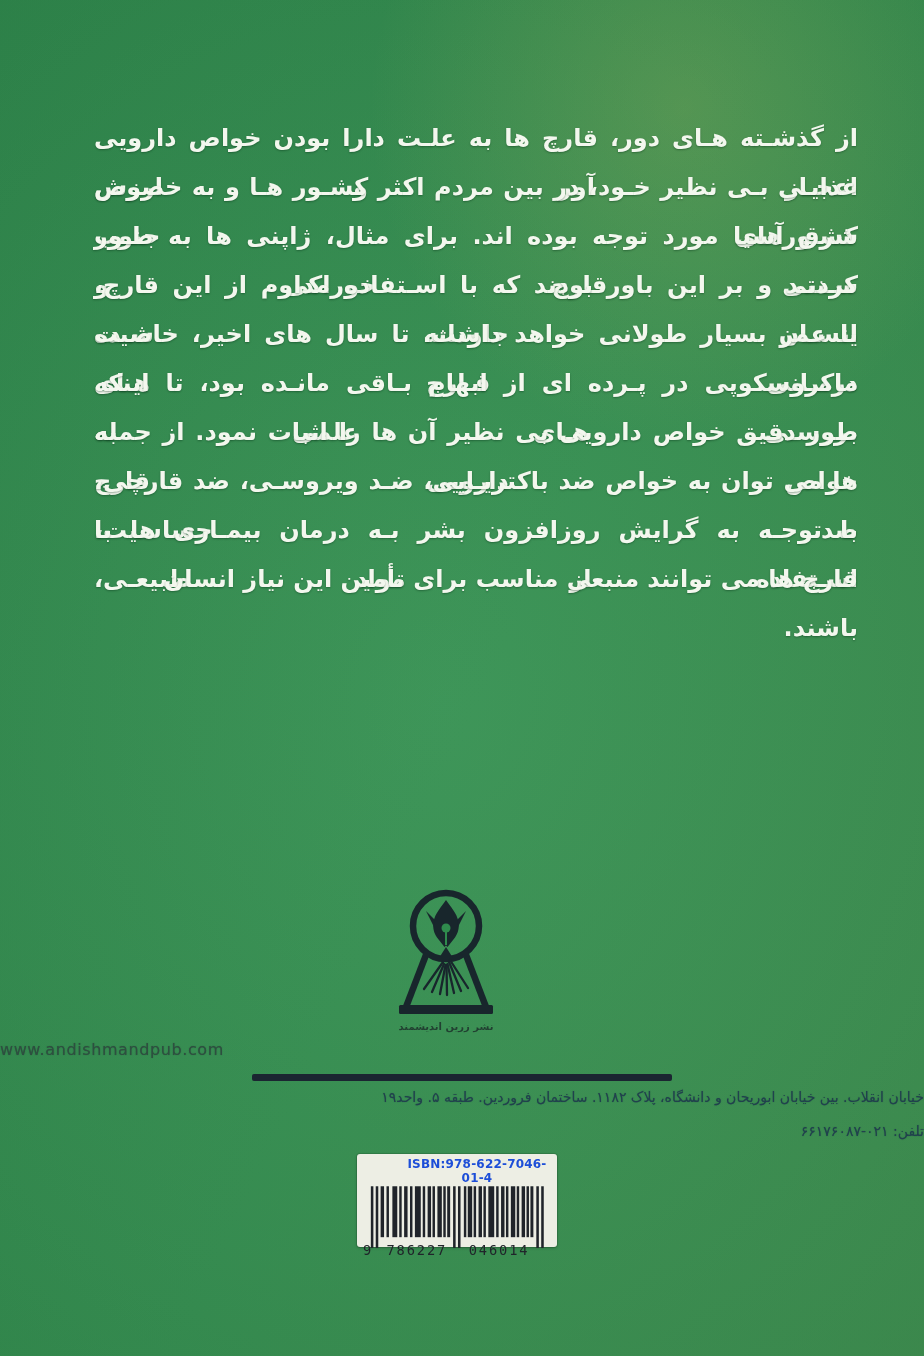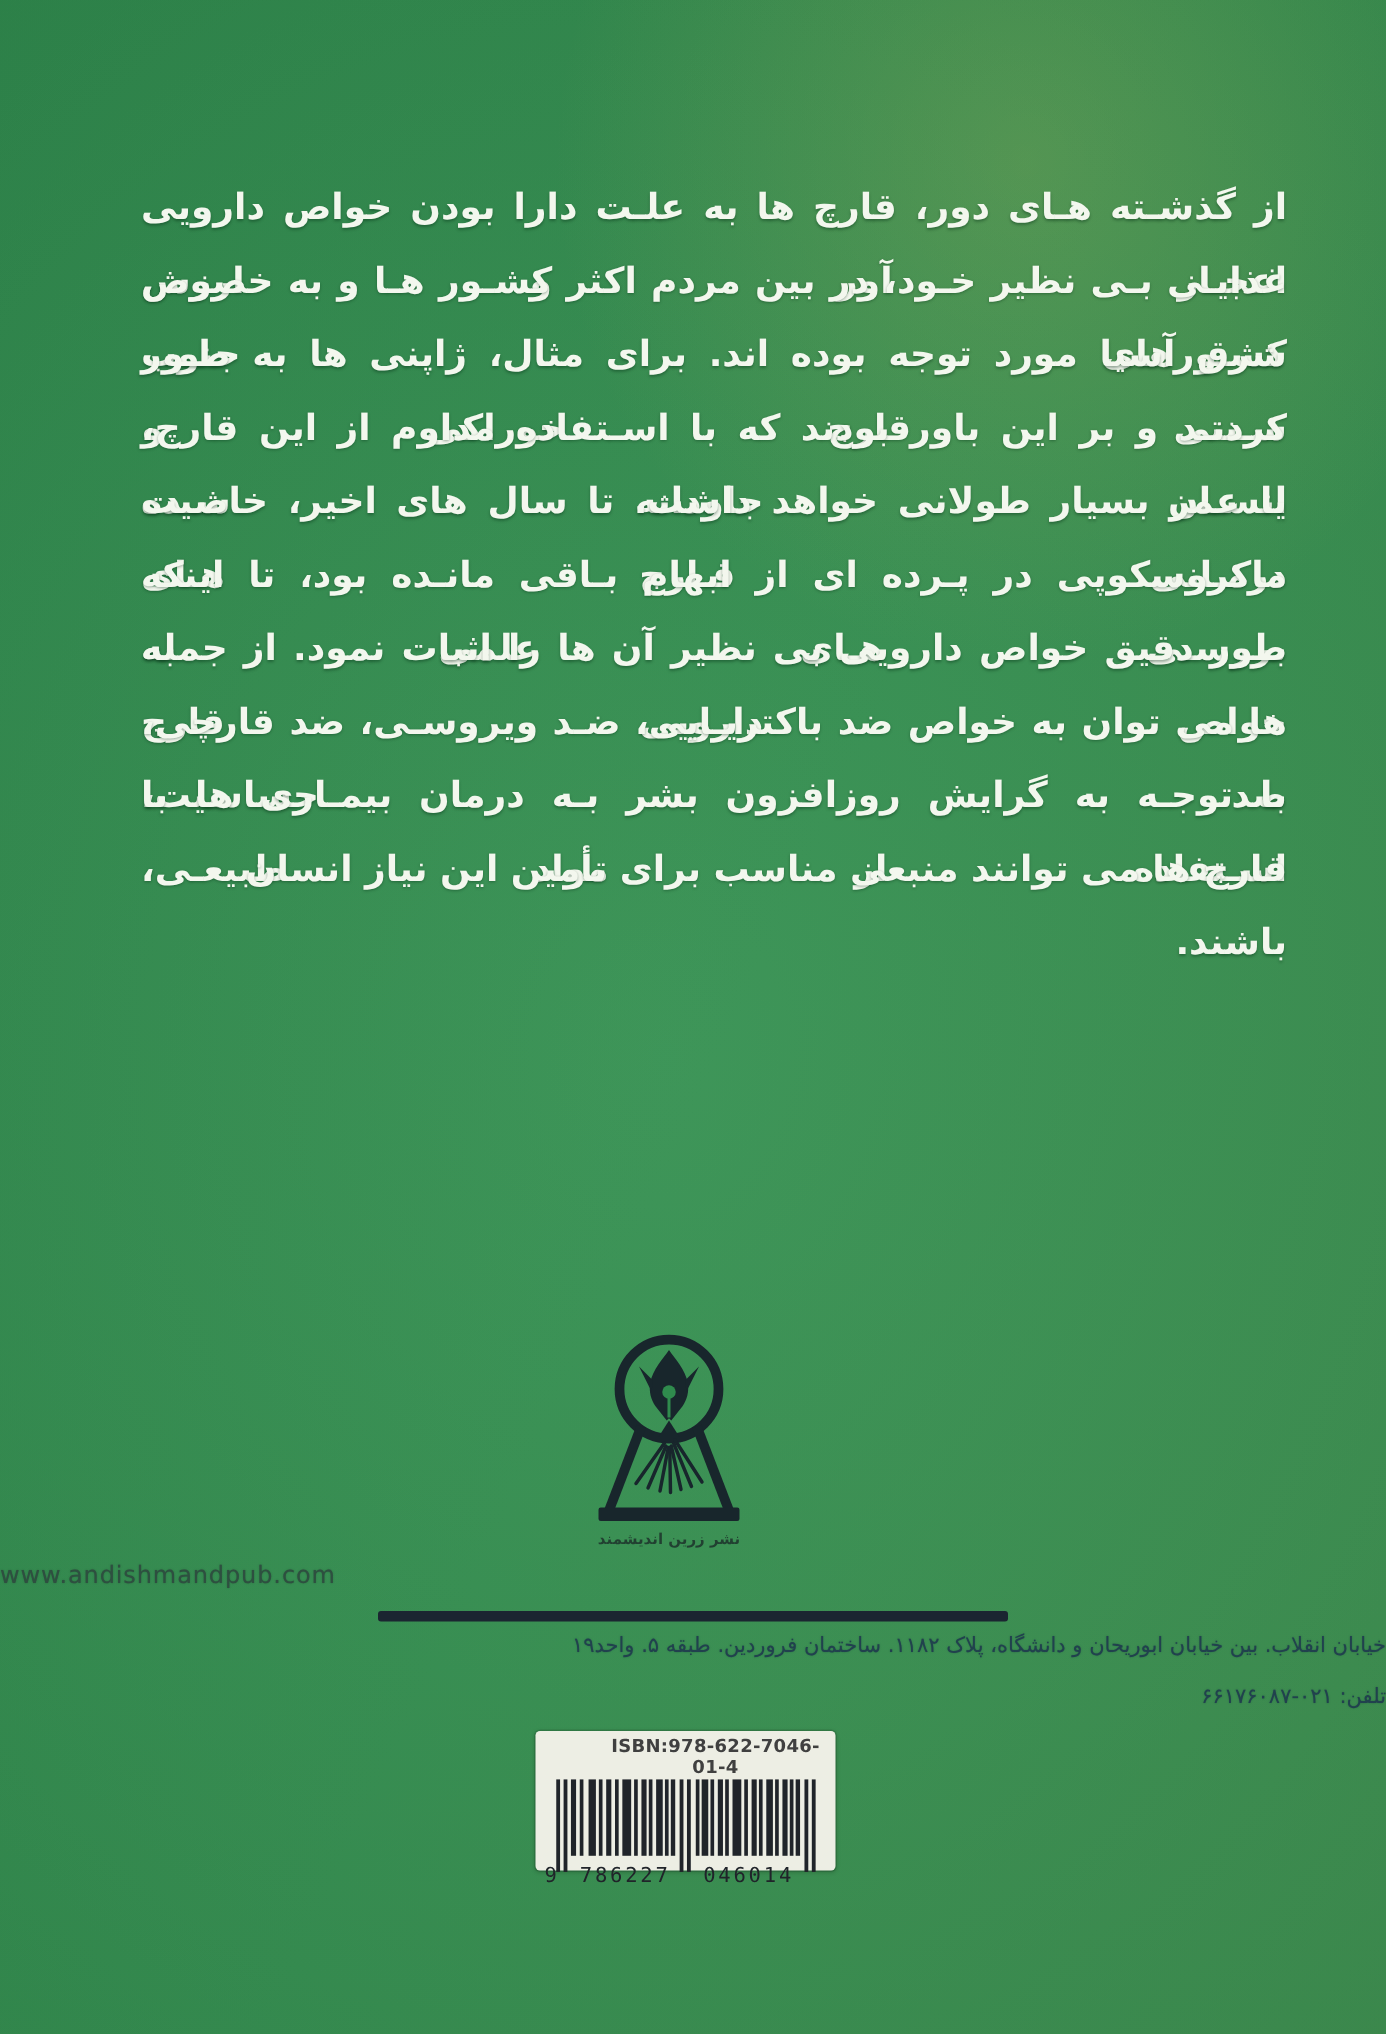--- a/index.html
+++ b/index.html
@@ -60,21 +60,21 @@
   .address{top:1089px;}
   .phone{top:1123px;}
   
   .barcode-label{
     position:absolute;top:1154px;left:357px;width:200px;height:93px;
     background:#edeee4;border-radius:3px;
     box-shadow:0 0 0 1px rgba(0,0,0,0.10), 0 1px 3px rgba(0,20,8,0.25);
   }
   .isbn-text{
     padding-top:3px;text-align:center;
-    font-size:12px;font-weight:bold;letter-spacing:0.2px;color:#404040;margin-left:40px;
+    font-size:12px;font-weight:bold;letter-spacing:0.2px;color:#1d4ed8;margin-left:40px;
   }
   .barcode-svg{display:block;margin:1px auto 0;width:188px;height:73px;}
 </style>
 </head>
 <body>
 
 <div class="cover">
 
   <div class="paragraph">
     <div class="pline">از گذشـته هـای دور، قارچ ها به علـت دارا بودن خواص دارویی اعجـاز آور و ارزش</div>

